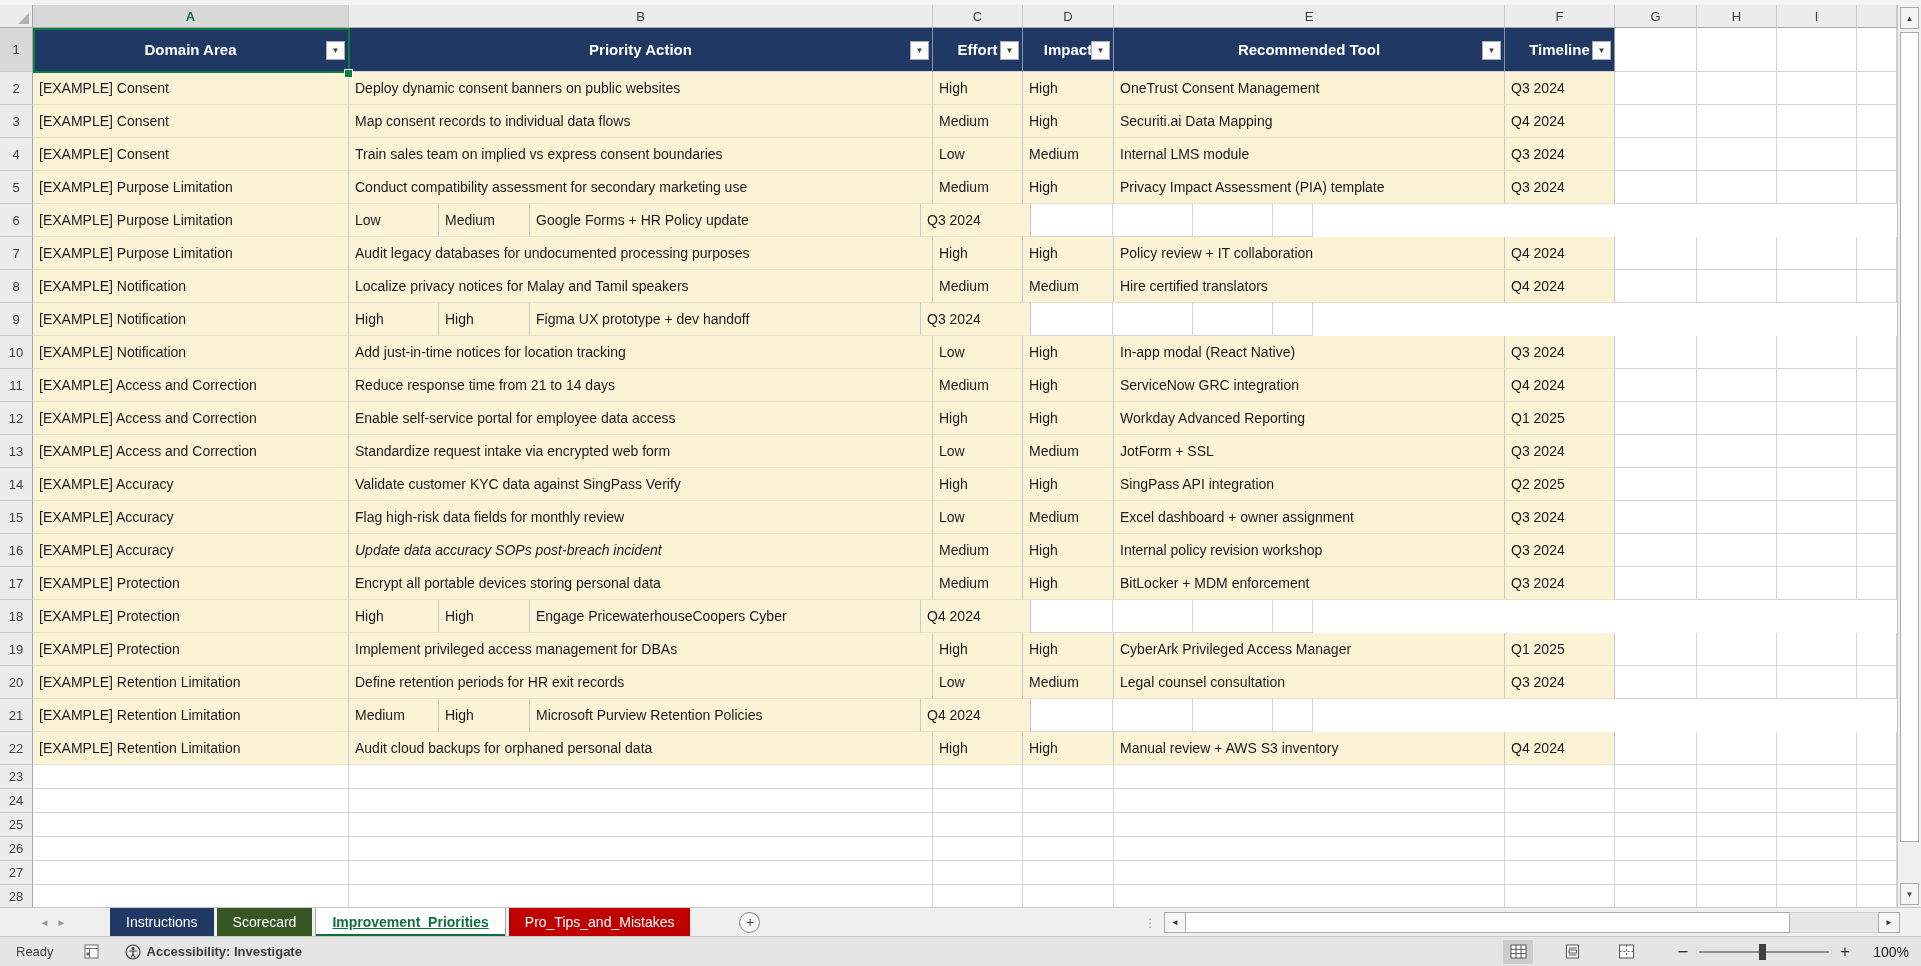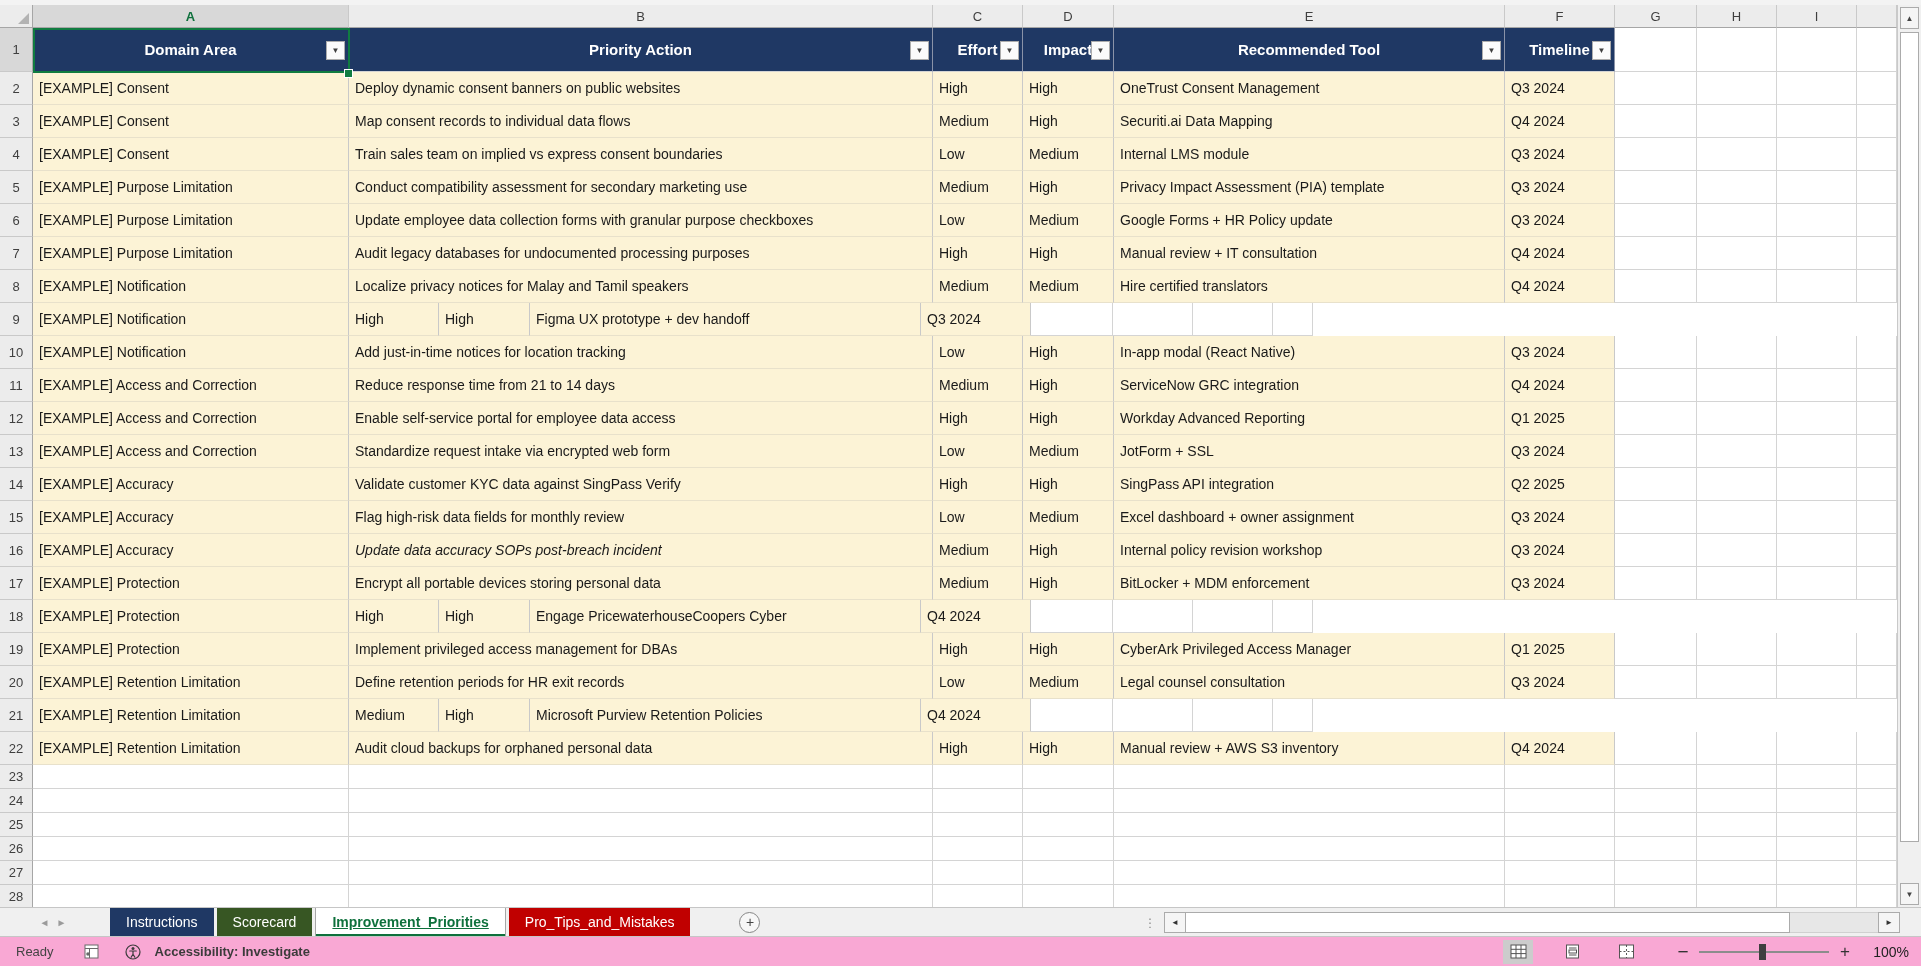--- a/index.html
+++ b/index.html
@@ -63,25 +63,25 @@
        color:#444;cursor:pointer;background:#f7f7f7;}
   #tab-splitter{position:absolute;left:1144px;top:0;height:29px;display:flex;align-items:center;
        color:#8a8a8a;font-size:12px;letter-spacing:0;}
   #hscroll{position:absolute;left:1164px;top:4px;height:21px;width:736px;display:flex;}
   .hbtn{width:22px;height:21px;background:#f5f5f5;border:1px solid #ababab;box-sizing:border-box;
        display:flex;align-items:center;justify-content:center;font-size:8px;color:#333;cursor:pointer;}
   #hthumb{width:604px;height:21px;background:#ffffff;border:1px solid #ababab;box-sizing:border-box;
        border-left:none;cursor:pointer;}
   #htrack{flex:1;background:#e7e7e7;border-top:1px solid #d0d0d0;border-bottom:1px solid #d0d0d0;box-sizing:border-box;}
   
-  #statusbar{position:absolute;left:0;top:936px;width:1921px;height:30px;background:#f9a8d4;
+  #statusbar{position:absolute;left:0;top:936px;width:1921px;height:30px;background:#e5e5e5;
        border-top:1px solid #c6c6c6;box-sizing:border-box;display:flex;align-items:center;}
   #ready-label{margin-left:16px;font-size:13px;color:#444;}
   #macro-btn{margin-left:30px;display:flex;align-items:center;cursor:pointer;}
-  #acc-group{margin-left:26px;display:flex;align-items:center;gap:14px;cursor:pointer;}
+  #acc-group{margin-left:26px;display:flex;align-items:center;gap:6px;cursor:pointer;}
   #acc-label{font-size:13px;font-weight:600;color:#3b3b3b;}
   #status-right{position:absolute;right:0;top:0;height:100%;display:flex;align-items:center;}
   .viewbtn{width:30px;height:24px;display:flex;align-items:center;justify-content:center;cursor:pointer;}
   .viewbtn.active{background:#cccccc;}
   #zoom-out{margin-left:34px;font-size:19px;color:#333;width:16px;text-align:center;cursor:pointer;}
   #zoom-slider{position:relative;width:130px;height:18px;margin:0 8px;cursor:pointer;}
   #zoom-slider .track{position:absolute;left:0;right:0;top:8px;height:2px;background:#8c8c8c;}
   #zoom-slider .thumb{position:absolute;left:60px;top:1px;width:7px;height:16px;background:#3f3f3f;}
   #zoom-in{font-size:17px;color:#333;width:16px;text-align:center;cursor:pointer;}
   #zoom-label{font-size:14px;color:#222;margin-left:14px;margin-right:12px;width:42px;text-align:right;cursor:pointer;}
@@ -189,37 +189,36 @@
         <div class="cell cream" style="width: 391px; height: 33px;">Privacy Impact Assessment (PIA) template</div>
         <div class="cell cream" style="width: 110px; height: 33px;">Q3 2024</div>
         <div class="cell" style="width: 82px; height: 33px;"></div>
         <div class="cell" style="width: 80px; height: 33px;"></div>
         <div class="cell" style="width: 80px; height: 33px;"></div>
         <div class="cell" style="width: 40px; height: 33px;"></div>
       </div>
       <div class="grow" style="height: 33px;">
         <div class="rowhdr" style="height: 33px;">6</div>
         <div class="cell cream" style="width: 316px; height: 33px;">[EXAMPLE] Purpose Limitation</div>
-        <div class="cell cream" style="width: 584px; height: 33px;">Update employee data collection forms with granular purpose checkboxes</div>
         <div class="cell cream" style="width: 90px; height: 33px;">Low</div>
         <div class="cell cream" style="width: 91px; height: 33px;">Medium</div>
         <div class="cell cream" style="width: 391px; height: 33px;">Google Forms + HR Policy update</div>
         <div class="cell cream" style="width: 110px; height: 33px;">Q3 2024</div>
         <div class="cell" style="width: 82px; height: 33px;"></div>
         <div class="cell" style="width: 80px; height: 33px;"></div>
         <div class="cell" style="width: 80px; height: 33px;"></div>
         <div class="cell" style="width: 40px; height: 33px;"></div>
       </div>
       <div class="grow" style="height: 33px;">
         <div class="rowhdr" style="height: 33px;">7</div>
         <div class="cell cream" style="width: 316px; height: 33px;">[EXAMPLE] Purpose Limitation</div>
         <div class="cell cream" style="width: 584px; height: 33px;">Audit legacy databases for undocumented processing purposes</div>
         <div class="cell cream" style="width: 90px; height: 33px;">High</div>
         <div class="cell cream" style="width: 91px; height: 33px;">High</div>
-        <div class="cell cream" style="width: 391px; height: 33px;">Manual review + IT consultation</div>
+        <div class="cell cream" style="width: 391px; height: 33px;">Policy review + IT collaboration</div>
         <div class="cell cream" style="width: 110px; height: 33px;">Q4 2024</div>
         <div class="cell" style="width: 82px; height: 33px;"></div>
         <div class="cell" style="width: 80px; height: 33px;"></div>
         <div class="cell" style="width: 80px; height: 33px;"></div>
         <div class="cell" style="width: 40px; height: 33px;"></div>
       </div>
       <div class="grow" style="height: 33px;">
         <div class="rowhdr" style="height: 33px;">8</div>
         <div class="cell cream" style="width: 316px; height: 33px;">[EXAMPLE] Notification</div>
         <div class="cell cream" style="width: 584px; height: 33px;">Localize privacy notices for Malay and Tamil speakers</div>

